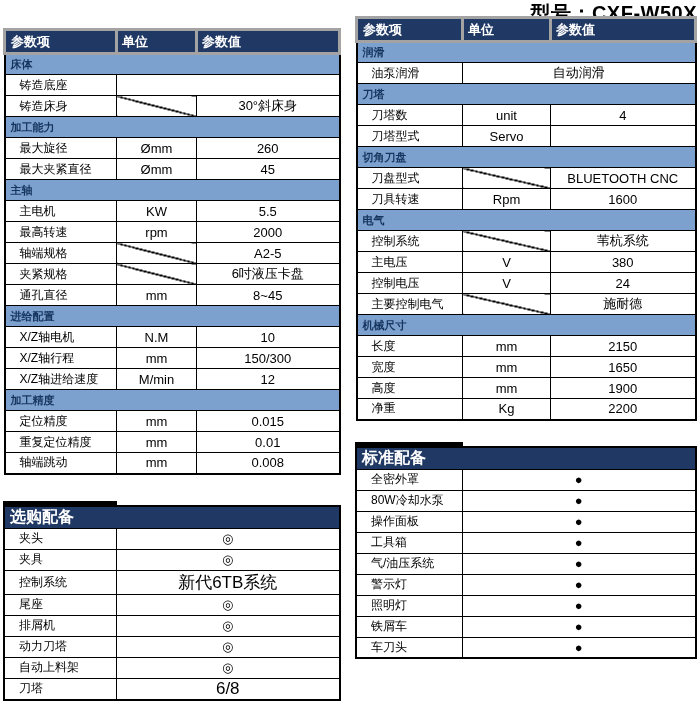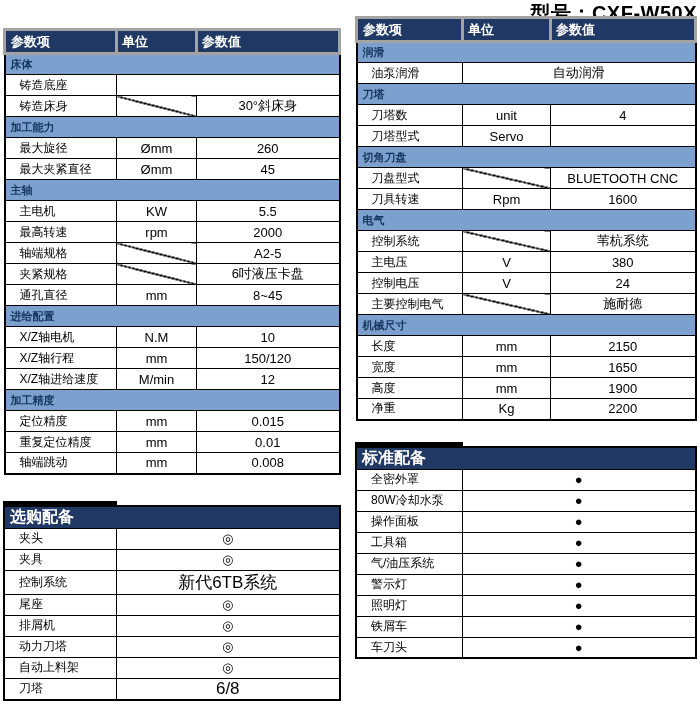--- a/index.html
+++ b/index.html
@@ -106,21 +106,21 @@
             <td colspan="3">进给配置</td>
           </tr>
           <tr>
             <td class="lbl">X/Z轴电机</td>
             <td class="c">N.M</td>
             <td class="c">10</td>
           </tr>
           <tr>
             <td class="lbl">X/Z轴行程</td>
             <td class="c">mm</td>
-            <td class="c">150/120</td>
+            <td class="c">150/300</td>
           </tr>
           <tr>
             <td class="lbl">X/Z轴进给速度</td>
             <td class="c">M/min</td>
             <td class="c">12</td>
           </tr>
           <tr class="section-row">
             <td colspan="3">加工精度</td>
           </tr>
           <tr>

